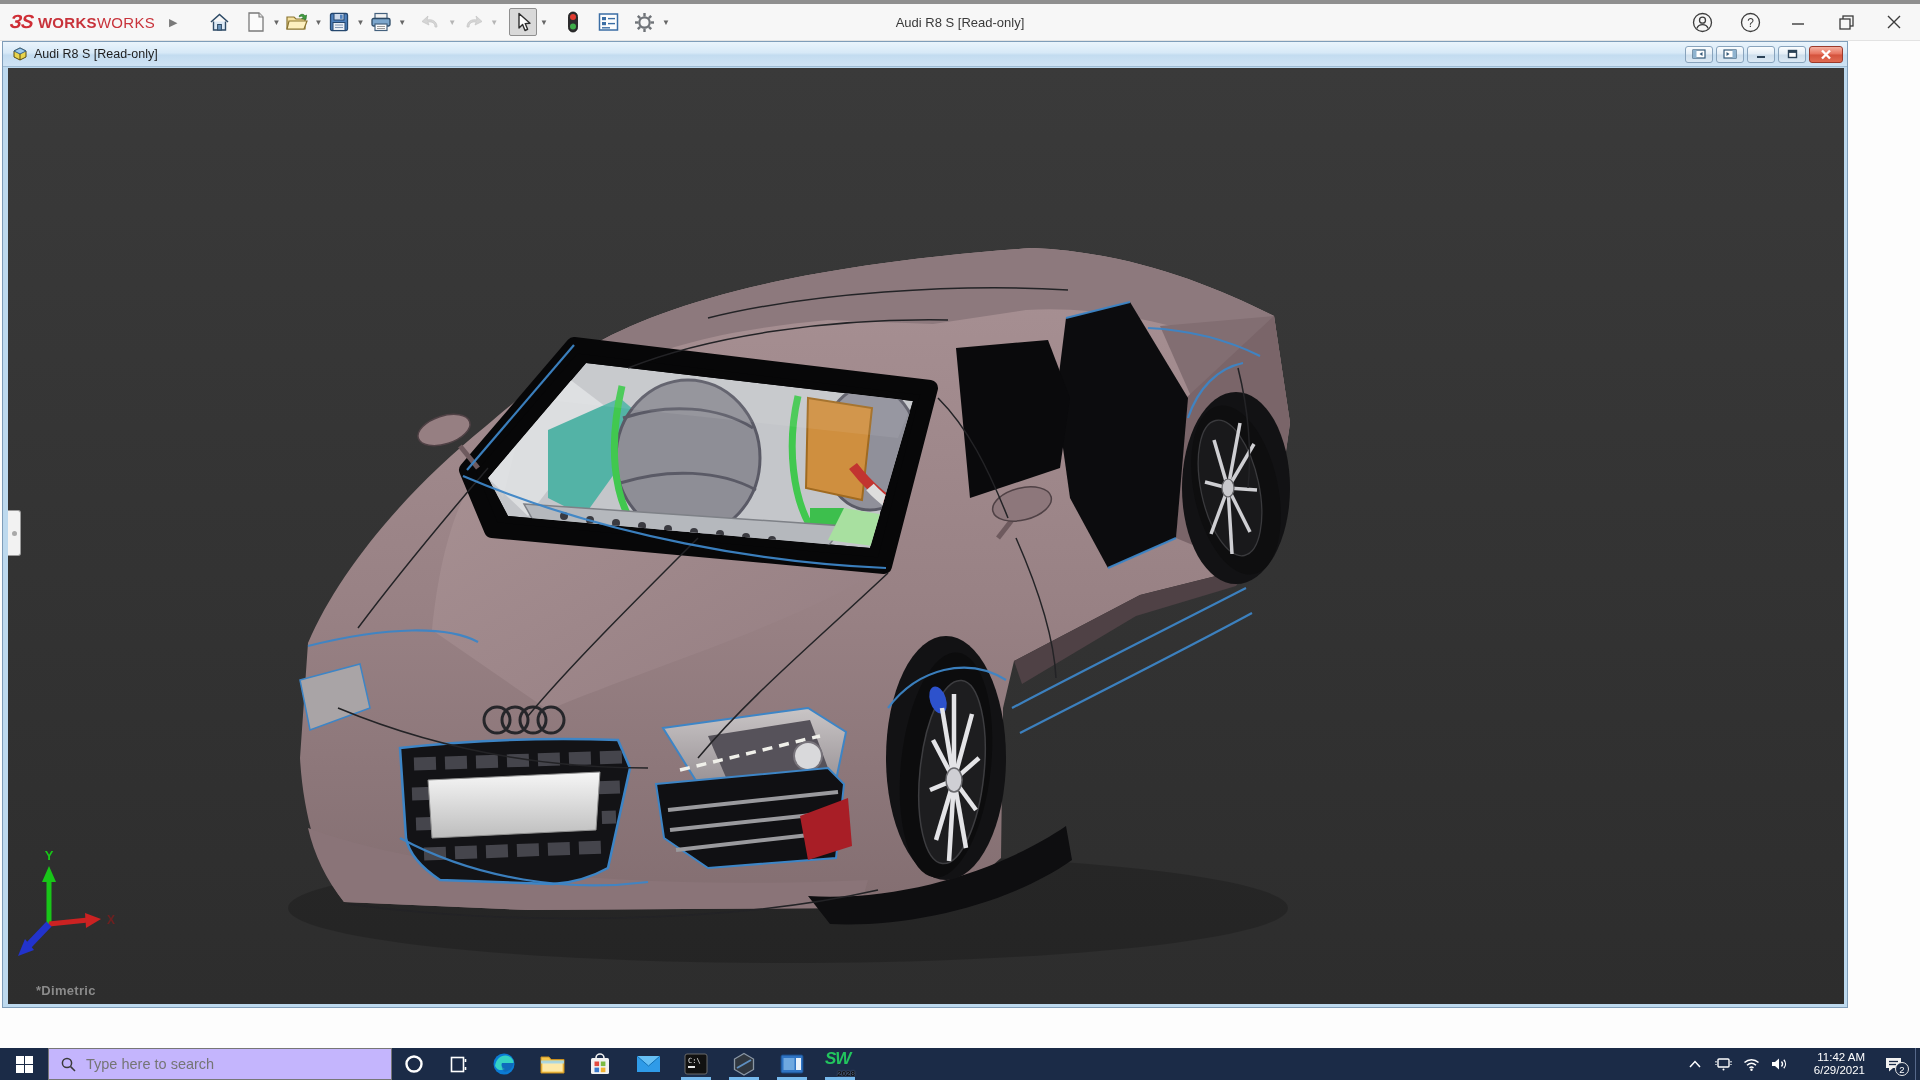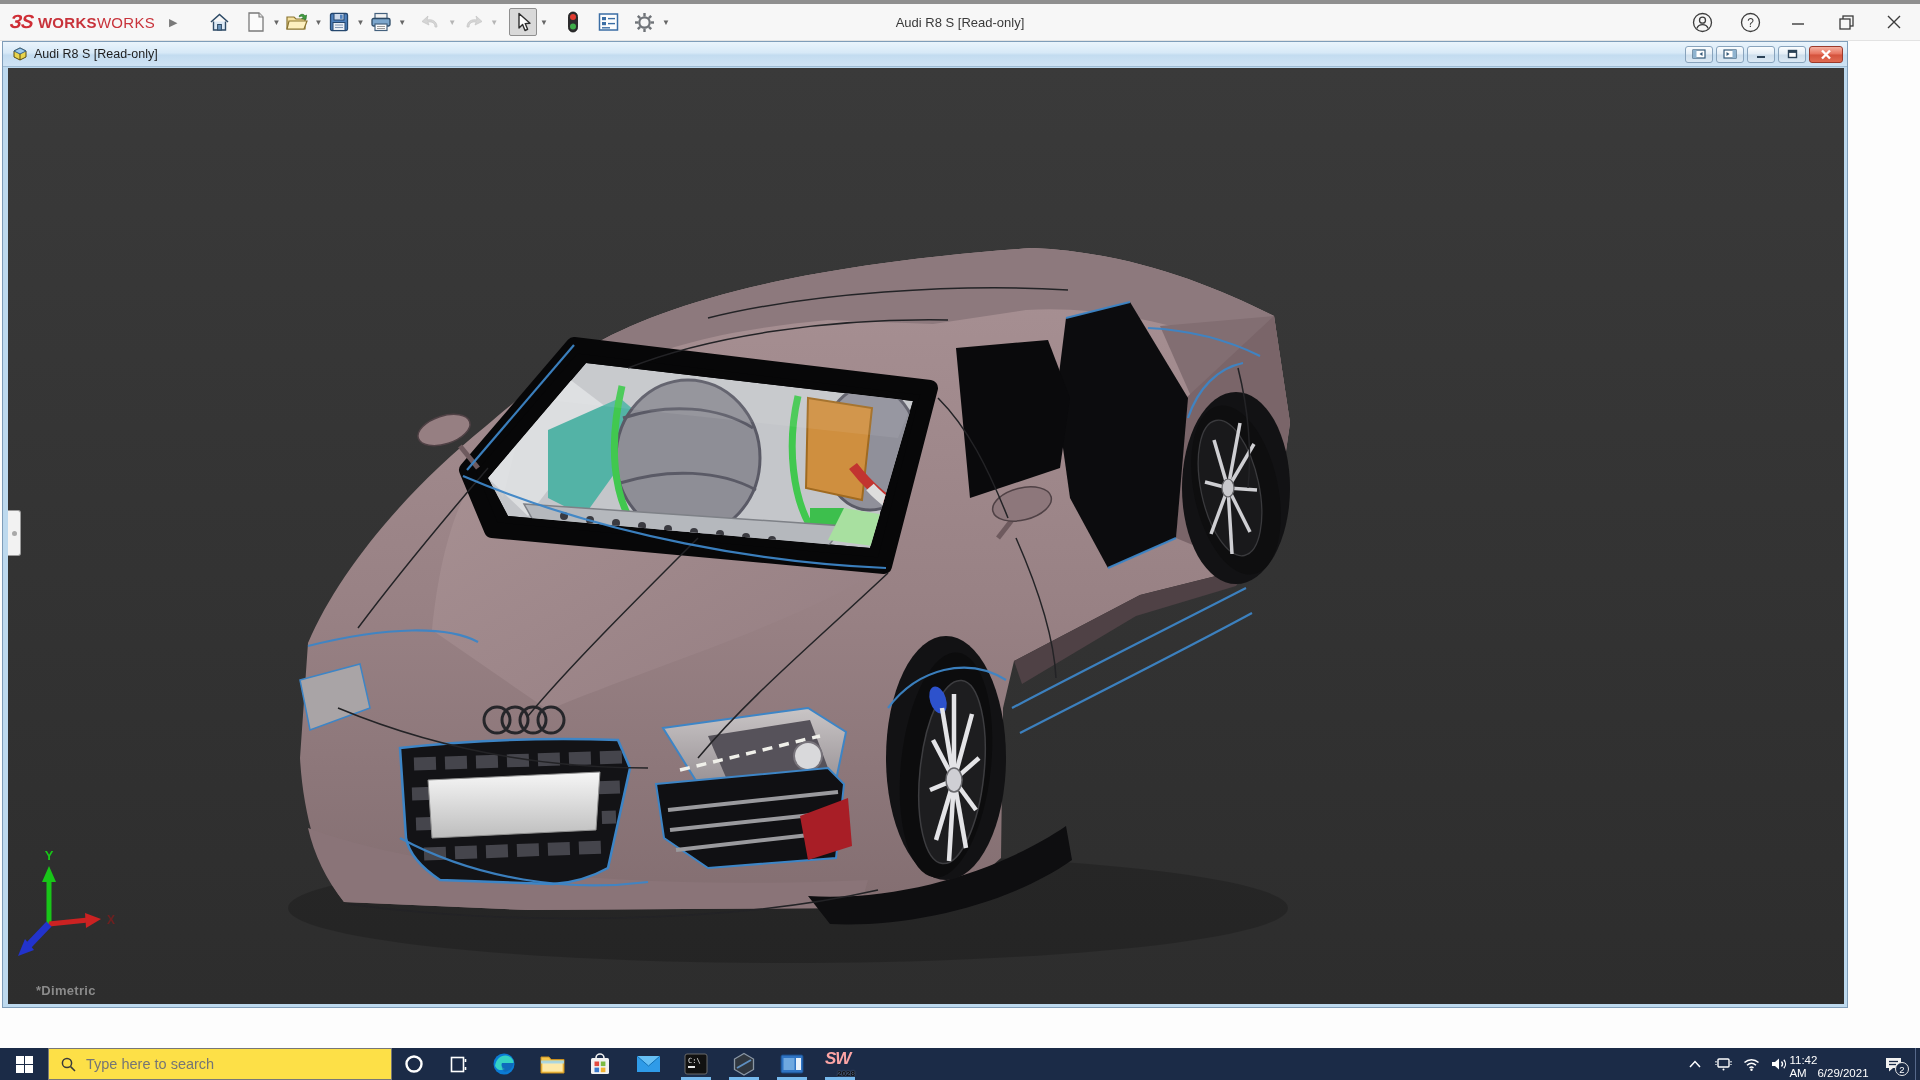--- a/index.html
+++ b/index.html
@@ -36,28 +36,28 @@
   .doc-canvas { position:absolute; left:5px; top:26px; width:1836px; height:936px; background:linear-gradient(#3a3a3a,#2d2d2d); overflow:hidden; }
   .canvas-svg { position:absolute; left:0; top:0; }
   .view-label { position:absolute; left:12px; bottom:6px; font-size:13px; font-weight:bold; color:#8a8a8a; letter-spacing:.3px;margin-left:16px; }
   .panel-tab { position:absolute; left:0px; top:442px; width:13px; height:46px; background:#f2f2f2; border:1px solid #9a9a9a; border-left:none; border-radius:0 3px 3px 0; }
   .panel-tab::after { content:""; position:absolute; left:4px; top:20px; width:5px; height:5px; border-radius:50%; background:#a8a8a8; }
 
   
   .taskbar { position:absolute; left:0; top:1048px; width:1920px; height:32px; background:#1b2b47; display:flex; align-items:stretch; color:#fff; }
   .tk-btn { display:flex; align-items:center; justify-content:center; }
   .tk-start { width:48px; }
-  .tk-search { width:344px; background:#fde047; border:1px solid #777; display:flex; align-items:center; gap:10px; padding:0 12px; margin:0; }
+  .tk-search { width:344px; background:#c4b5fd; border:1px solid #777; display:flex; align-items:center; gap:10px; padding:0 12px; margin:0; }
   .tk-search input { border:none; outline:none; background:transparent; font-size:14.5px; color:#444; width:260px; font-family:"Liberation Sans",sans-serif; }
   .tk-round { width:44px; }
   .tk-app { width:48px; position:relative; }
   .run-bar { position:absolute; left:9px; bottom:0; width:30px; height:3px; background:#76b9ed; }
   .tray { margin-left:auto; display:flex; align-items:stretch; }
   .tray-ic { width:28px; display:flex; align-items:center; justify-content:center; }
-  .clock { width:78px; display:flex; flex-direction:row; align-items:flex-end; justify-content:center; font-size:11.5px; line-height:13px; padding-right:6px; }
+  .clock { width:78px; display:flex; flex-direction:column; align-items:flex-end; justify-content:center; font-size:11.5px; line-height:13px; padding-right:6px; }
   .action { width:44px; position:relative; display:flex; align-items:center; justify-content:center; }
   .badge { position:absolute; right:6px; bottom:4px; width:14px; height:14px; border-radius:50%; background:#1b2b47; border:1.5px solid #e8e8e8; color:#fff; font-size:9.5px; display:flex; align-items:center; justify-content:center; }
   .showdesk { width:5px; border-left:1px solid #56688a; }
   svg { display:block; }
 </style>
 </head>
 <body>
 
 <div class="stage">
   <div class="win-edge"></div>
@@ -537,21 +537,21 @@
     <div class="tk-btn tk-app">
       <svg width="24" height="20" viewBox="0 0 24 20">
         <rect x="1" y="1" width="22" height="18" rx="1.5" fill="#2f74c4" stroke="#1a4a86" stroke-width="1"></rect>
         <rect x="3.5" y="4" width="11" height="12" fill="#6ea8e0"></rect>
         <rect x="16" y="4" width="5" height="12" fill="#e9f1fa"></rect>
       </svg>
       <div class="run-bar"></div>
     </div>
     <div class="tk-btn tk-app">
       <div style="position:relative; width:30px; height:26px;">
-        <span style="position:absolute; left:0; top:-2px; font-style:italic; font-weight:bold; font-size:17px; color:#fca5a5; letter-spacing:-1px;">SW</span>
+        <span style="position:absolute; left:0; top:-2px; font-style:italic; font-weight:bold; font-size:17px; color:#22c55e; letter-spacing:-1px;">SW</span>
         <span style="position:absolute; right:0; bottom:-1px; font-size:8px; font-weight:bold; color:#0c0c0c; text-shadow:0 0 2px #7d8aa0;">2028</span>
       </div>
       <div class="run-bar"></div>
     </div>
 
     <div class="tray">
       <div class="tray-ic">
         <svg width="12" height="8" viewBox="0 0 12 8">
             <path d="M1,7 L6,1.5 L11,7" fill="none" stroke="#fff" stroke-width="1.5"></path>
           </svg>

